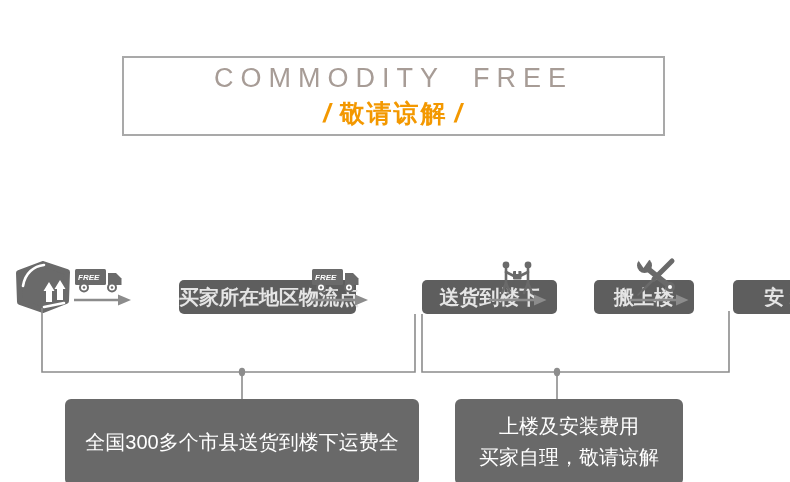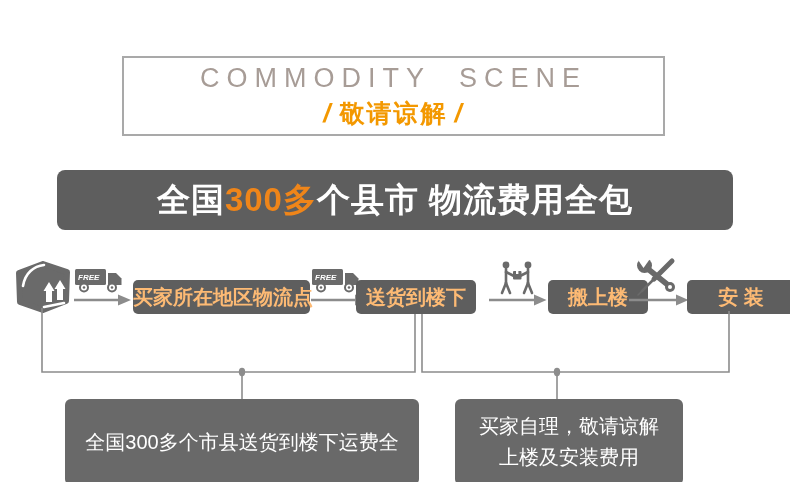--- a/index.html
+++ b/index.html
@@ -17,23 +17,23 @@
   .header-cn .slash{font-style:italic;font-weight:bold;margin:0 7px;font-size:26px;}
 
   
   .banner{position:absolute;left:57px;top:170px;width:676px;height:60px;
     background:var(--box-gray,#5e5e5e);border-radius:8px;display:flex;align-items:center;
     justify-content:center;color:#fff;font-size:33px;font-weight:bold;letter-spacing:1px;white-space:nowrap;}
   .banner .hl{color:var(--banner-orange,#ef8519);}
 
   
   .step{position:absolute;top:280px;height:34px;line-height:34px;background:var(--box-gray,#5e5e5e);
-    border-radius:5px;color:#fdba74;font-size:20px;font-weight:bold;text-align:center;white-space:nowrap;}
+    border-radius:5px;color:#e5e5e5;font-size:20px;font-weight:bold;text-align:center;white-space:nowrap;margin-left:46px;}
   .step1{left:133px;width:177px;}
-  .step2{left:356px;width:120px;text-align:center;}
+  .step2{left:376px;width:135px;text-align:center;}
   .step3{left:548px;width:100px;}
   .step4{left:687px;width:108px;}
 
   .abs{position:absolute;}
 
   
   .ic{fill:var(--icon-gray,#6a6a6a);}
   .st{stroke:var(--icon-gray,#6a6a6a);fill:none;}
   .wh{stroke:#fff;fill:none;}
   .whf{fill:#fff;}
@@ -48,31 +48,26 @@
     color:#fff;font-size:20px;line-height:31px;text-align:center;white-space:nowrap;}
   .note-left{left:65px;width:354px;}
   .note-right{left:455px;width:228px;}
 </style>
 </head>
 <body>
 
 <div class="canvas">
 
   <div class="header-box">
-    <div class="header-en">COMMODITY SCENE</div>
+    <div class="header-en">COMMODITY FREE</div>
     <div class="header-cn">
       <span class="slash">/</span><span>敬请谅解</span><span class="slash">/</span>
     </div>
   </div>
 
-  <div class="banner">
-    <span>全国</span>
-      <span class="hl">300多</span>
-      <span>个县市 物流费用全包</span>
-  </div>
 
   <svg class="abs" style="left:14px;top:261px;" width="58" height="52" viewBox="0 0 58 52">
     <path class="ic" d="M29 3 L53 11 L52 40 L29 49 L6 41 L5 12 Z" stroke="#6a6a6a" stroke-width="6" stroke-linejoin="round"></path>
     <path class="wh" d="M9 25 C11 12 20 5 30 4" stroke-width="2.6" stroke-linecap="round"></path>
     <path class="whf" d="M32 41 H38 V30 H40.5 L35 21 L29.5 30 H32 Z"></path>
     <path class="whf" d="M43 39 H49 V28 H51.5 L46 19 L40.5 28 H43 Z"></path>
     <path class="wh" d="M30 46 L50 42" stroke-width="2.6" stroke-linecap="round"></path>
   </svg>
 
   <svg class="abs" style="left:74px;top:266px;" width="58" height="40" viewBox="0 0 58 40">
@@ -148,17 +143,17 @@
     </g>
     <ellipse class="lnf" cx="242" cy="372" rx="3.2" ry="4.2"></ellipse>
     <ellipse class="lnf" cx="557" cy="372" rx="3.2" ry="4.2"></ellipse>
   </svg>
 
   <div class="note note-left">
     <div>全国300多个市县送货到楼下运费全</div>
   </div>
 
   <div class="note note-right">
+    <div>上楼及安装费用</div>
     <div>买家自理，敬请谅解</div>
-    <div>上楼及安装费用</div>
   </div>
 
 </div>
 
 </body></html>

